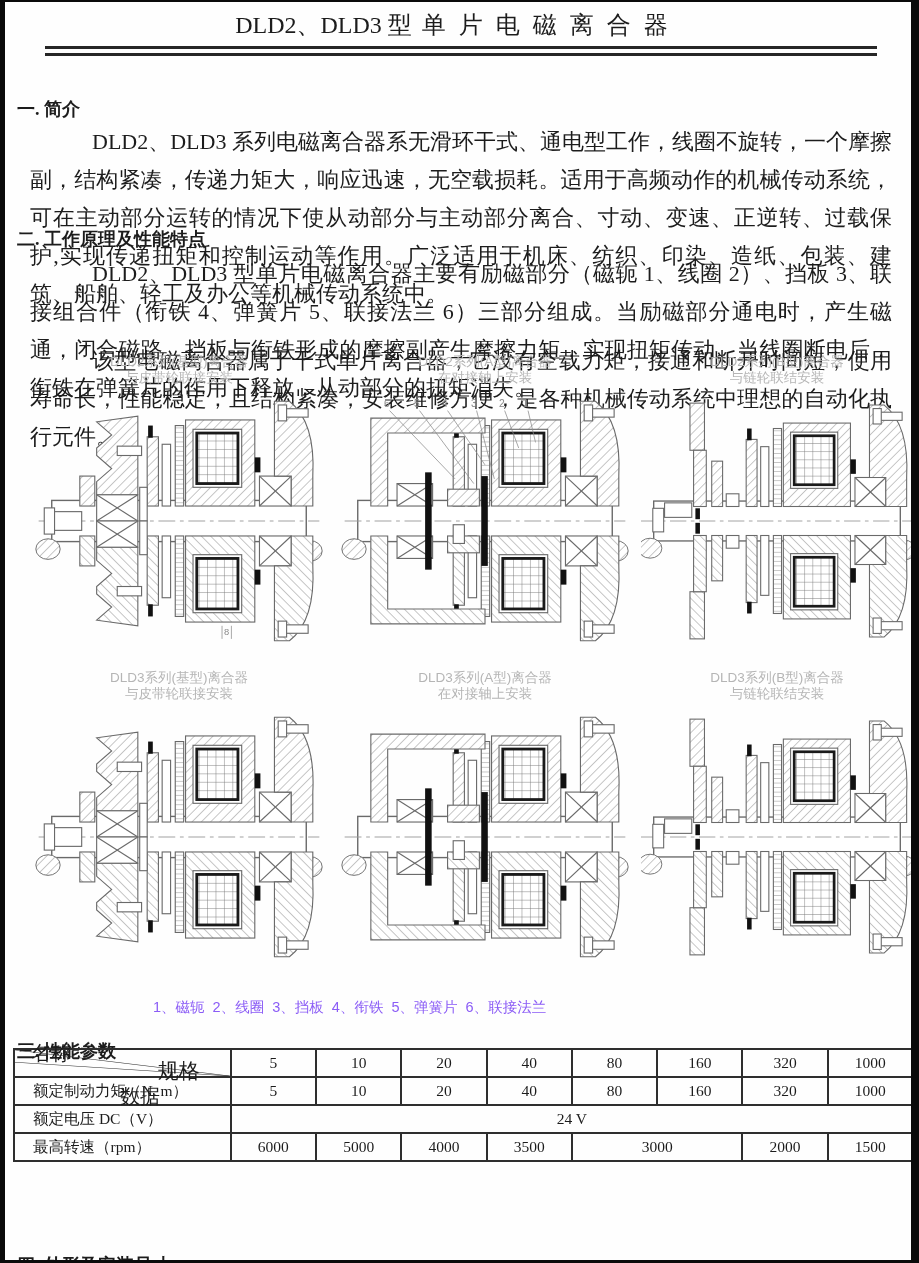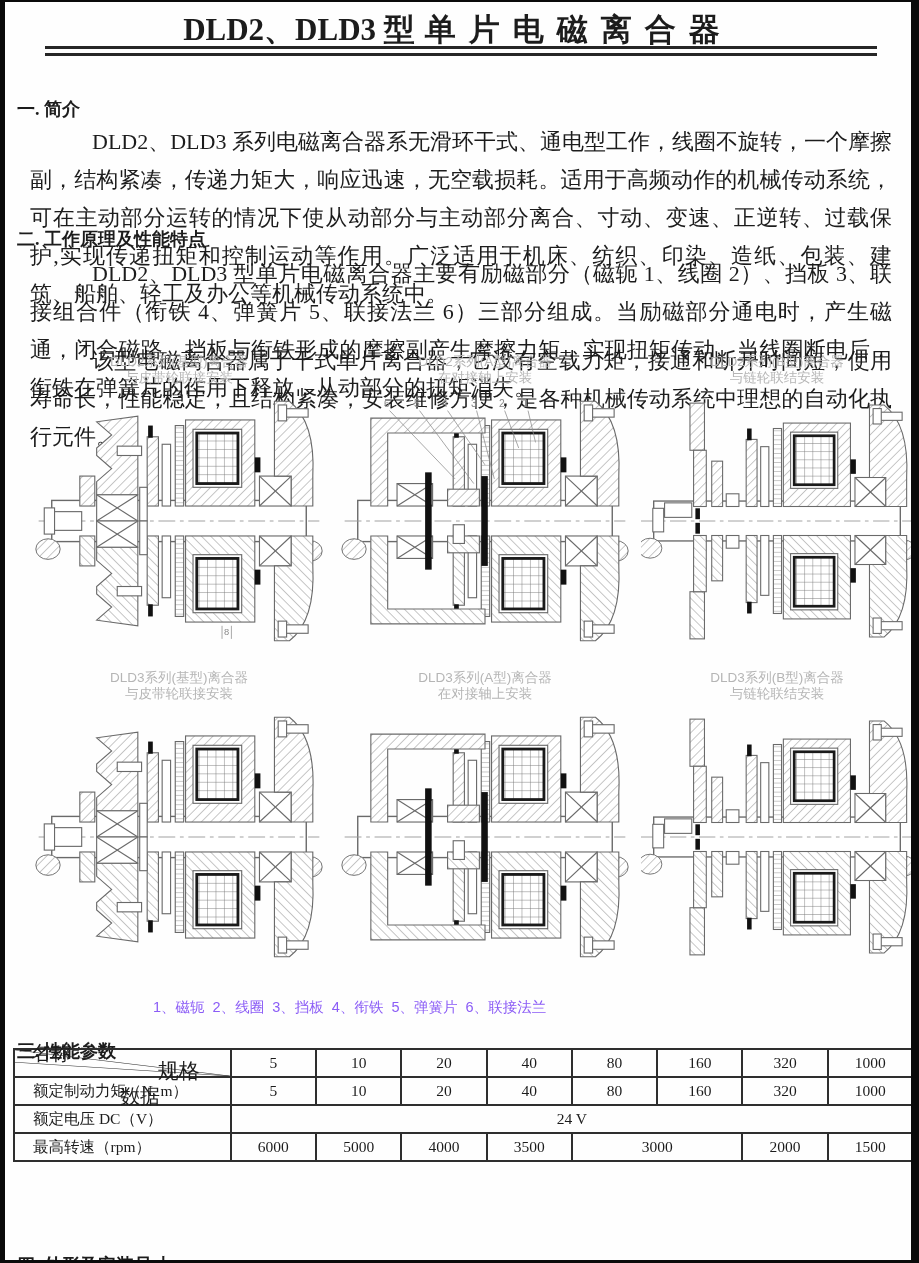--- a/index.html
+++ b/index.html
@@ -5,21 +5,21 @@
   html,body{margin:0;padding:0;background:#000;}
   .page{
     position:relative; box-sizing:border-box;
     width:919px; height:1263px; margin:0 auto;
     background:#fefefe; overflow:hidden;
     border:solid #0a0a0a; border-width:2px 8px 3px 5px;
     font-family:"Liberation Serif", serif; color:#1c1c1c;
   }
   .abs{position:absolute;}
   .doc-title{top:7px; left:0; width:100%; text-align:center;
-    font-size:31px; font-weight:bold; margin:0; white-space:nowrap;}
+    font-size:24px; font-weight:normal; margin:0; white-space:nowrap;}
   .doc-title .spaced{letter-spacing:13px; margin-left:10px;}
   .double-rule{top:44px; left:40px; width:832px; height:4px;
     border-top:3px solid #262626; border-bottom:3px solid #262626;}
   .sec-head{left:12px; font-size:18px; font-weight:bold; white-space:nowrap;}
   .para{left:25px; width:862px; font-size:22px; line-height:38px;
     text-align:justify; text-indent:62px;}
   
   .figures{top:352px; left:24px; width:884px;
     display:grid; grid-template-columns:300px 310px 272px;
     grid-auto-rows:302px; row-gap:14px; column-gap:1px;}

